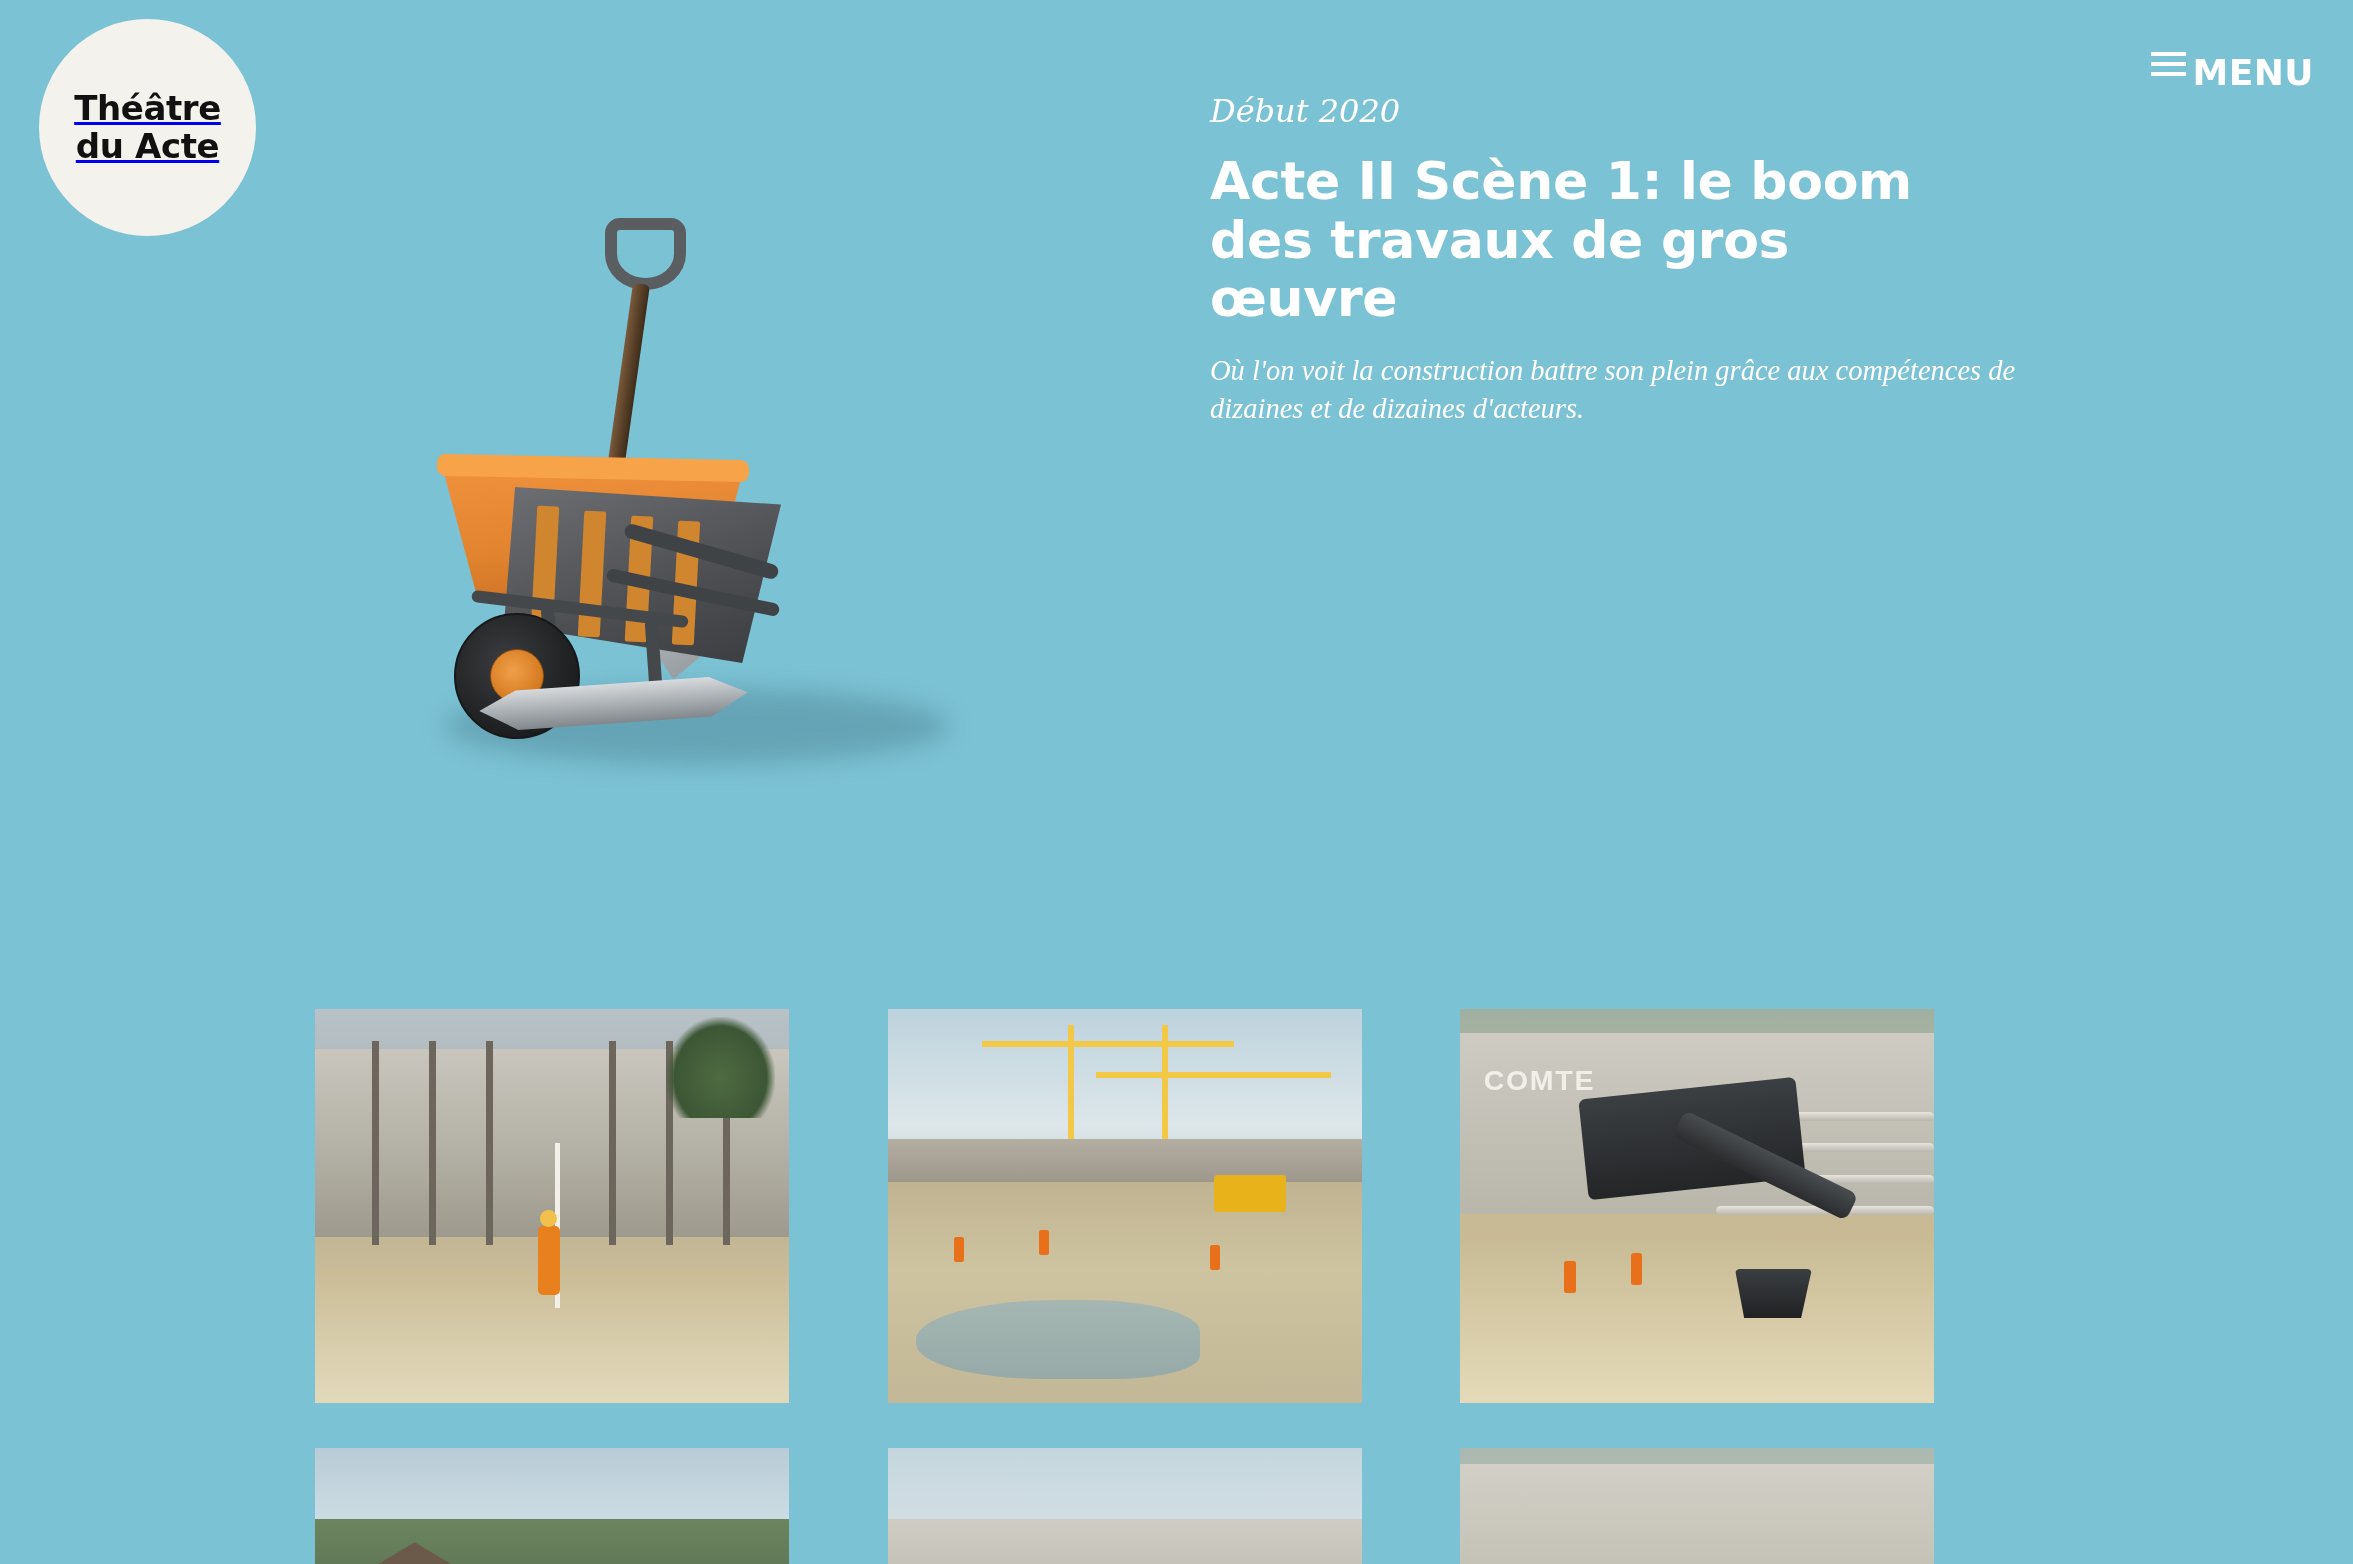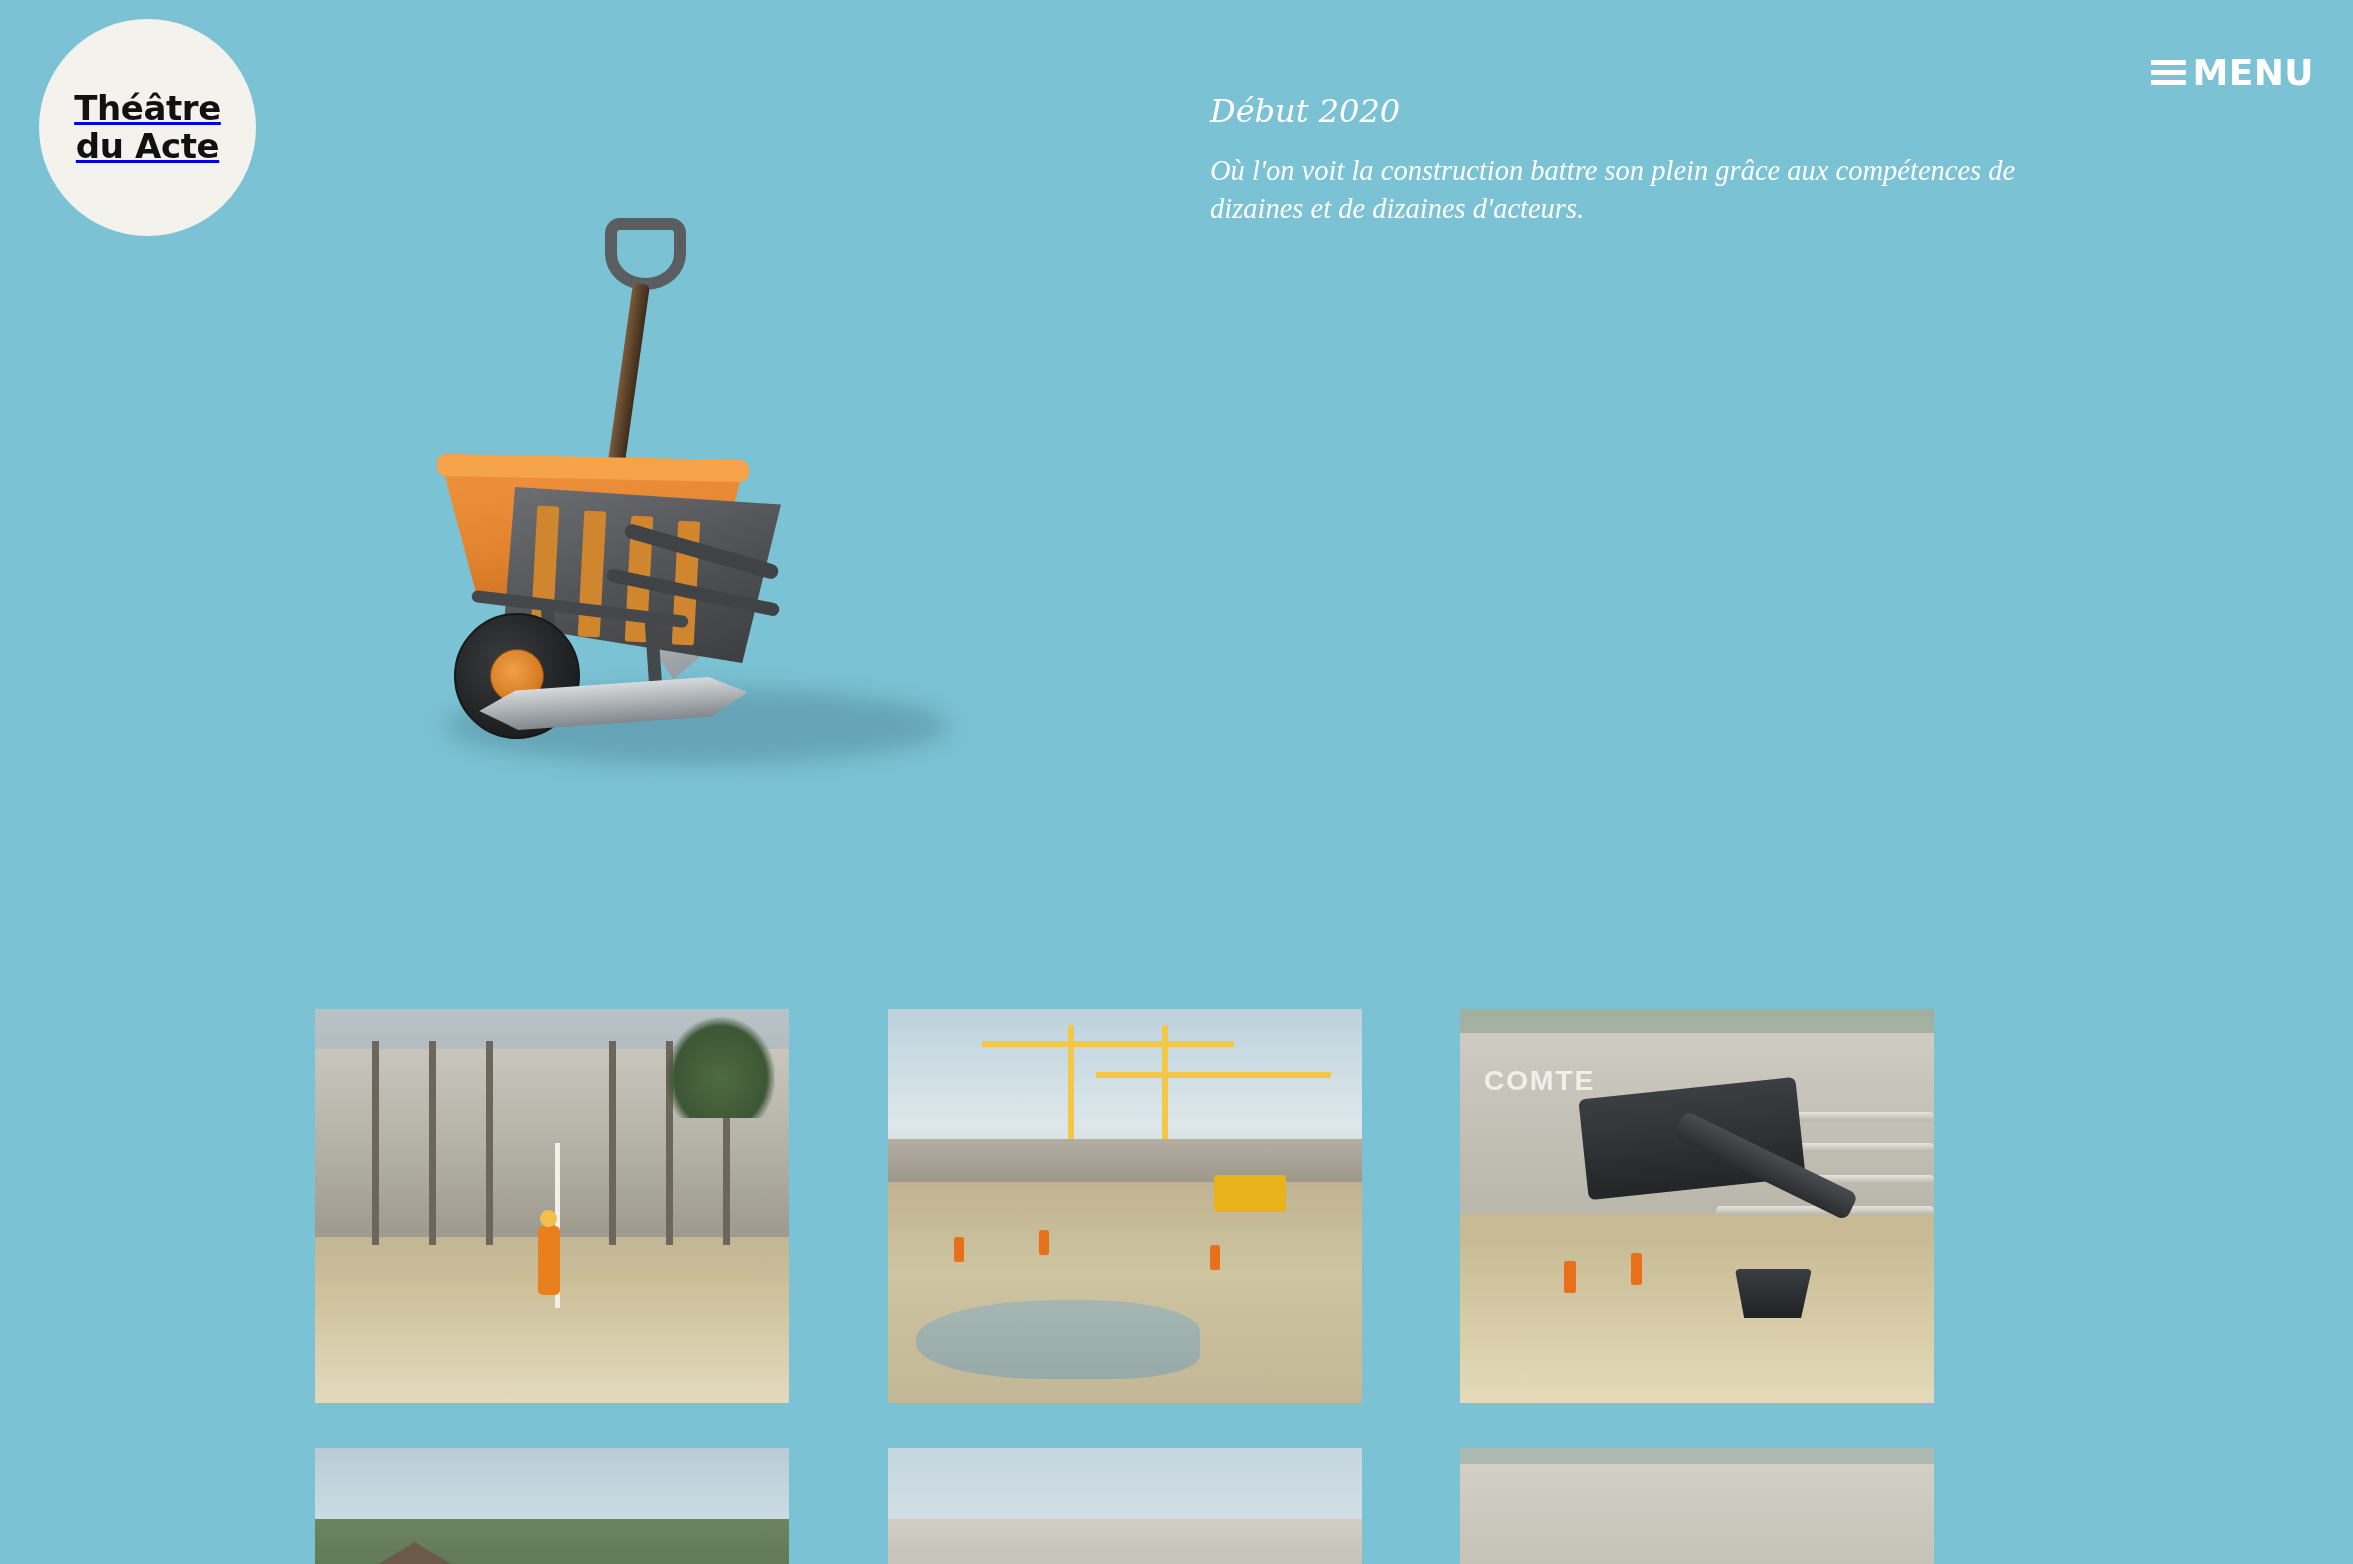--- a/index.html
+++ b/index.html
@@ -49,21 +49,21 @@
     letter-spacing: -0.4px;
     white-space: pre-line;
   }
 
   
   .menu-btn {
     position: absolute;
     top: 52px;
     right: 40px;
     display: flex;
-    align-items: center;
+    align-items: flex-start;
     gap: 7px;
     cursor: pointer;
     z-index: 20;
   }
   .burger {
     display: flex;
     flex-direction: column;
     justify-content: center;
     gap: 5.9px;
     width: 35px;
@@ -469,20 +469,21 @@
     <div class="wb-leg" style="left:295px; top:408px; width:13.4px; height:101px; transform:rotate(-4deg);"></div>
     <div class="wb-leg" style="left:118px; top:393px; width:218px; height:11.8px; transform:rotate(7deg);"></div>
     <div class="wb-wheel"></div>
     <div class="wb-hub"></div>
 
     <div class="pick-head"></div>
   </div>
 
   <div class="hero-text">
     <p class="kicker">Début 2020</p>
+    <h1 class="title">Acte II Scène 1: le boom des travaux de gros œuvre</h1>
     <p class="subtitle">Où l'on voit la construction battre son plein grâce aux compétences de dizaines et de dizaines d'acteurs.</p>
   </div>
 </section>
 
 <section class="gallery">
 
   <figure class="photo p1">
     <div class="wall"></div>
     <div class="beam" style="left:12%"></div>
     <div class="beam" style="left:24%"></div>

